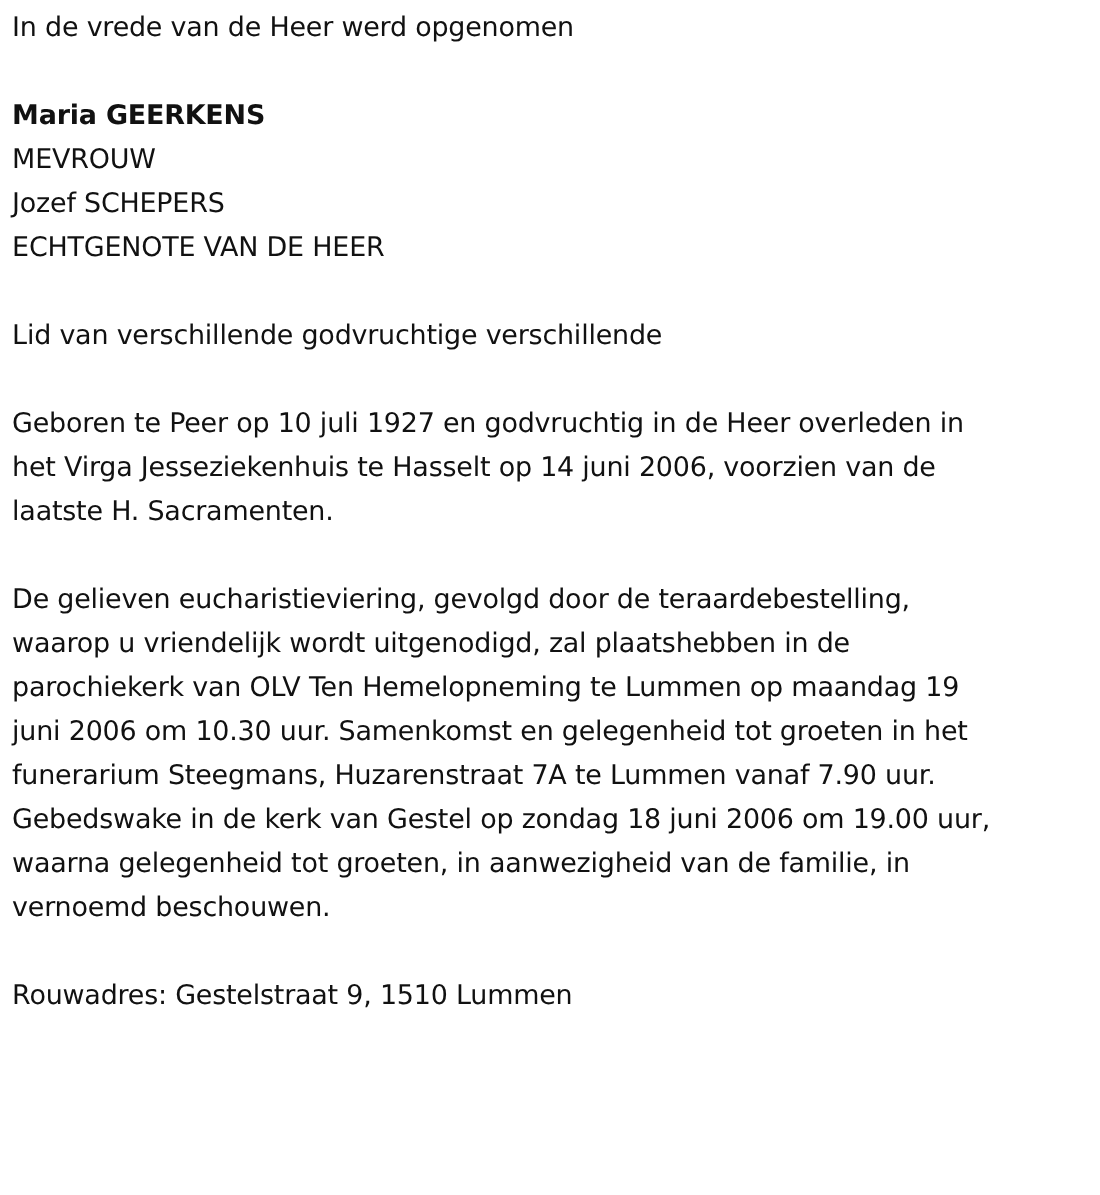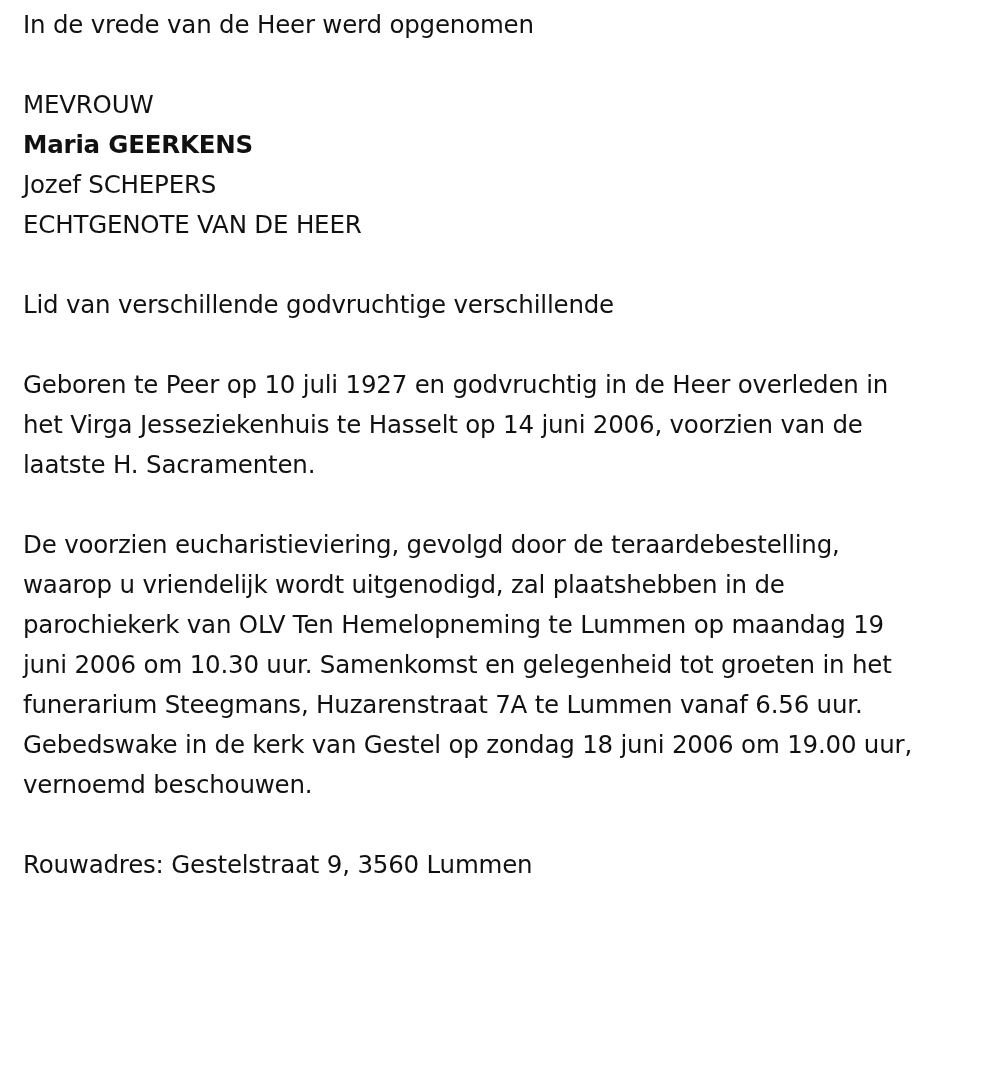--- a/index.html
+++ b/index.html
@@ -18,60 +18,60 @@
       position: relative;
       padding: 5px 11px 0 11px;
       font-size: 24.5px;
       line-height: 40px;
       letter-spacing: -0.2px;
     }
     .line {
       display: block;
       white-space: nowrap;
       height: 40px;
-      margin-left: 12px;
     }
     .blank {
       display: block;
       height: 40px;
     }
     .bold {
       font-weight: bold;
     }
   </style>
 </head>
 <body>
 
 <div class="page">
   <span class="line">In de vrede van de Heer werd opgenomen</span>
   <span class="blank"></span>
 
+  <span class="line bold">Maria GEERKENS</span>
   <span class="line">MEVROUW</span>
-  <span class="line bold">Maria GEERKENS</span>
   <span class="line">Jozef SCHEPERS</span>
   <span class="line">ECHTGENOTE VAN DE HEER</span>
   <span class="blank"></span>
 
   <span class="line">Lid van verschillende godvruchtige verschillende</span>
   <span class="blank"></span>
 
   <div>
     <span class="line">Geboren te Peer op 10 juli 1927 en godvruchtig in de Heer overleden in</span>
     <span class="line">het Virga Jesseziekenhuis te Hasselt op 14 juni 2006, voorzien van de</span>
     <span class="line">laatste H. Sacramenten.</span>
   </div>
   <span class="blank"></span>
 
   <div>
-    <span class="line">De voorzien eucharistieviering, gevolgd door de teraardebestelling,</span>
+    <span class="line">De gelieven eucharistieviering, gevolgd door de teraardebestelling,</span>
     <span class="line">waarop u vriendelijk wordt uitgenodigd, zal plaatshebben in de</span>
     <span class="line">parochiekerk van OLV Ten Hemelopneming te Lummen op maandag 19</span>
     <span class="line">juni 2006 om 10.30 uur. Samenkomst en gelegenheid tot groeten in het</span>
-    <span class="line">funerarium Steegmans, Huzarenstraat 7A te Lummen vanaf 6.56 uur.</span>
+    <span class="line">funerarium Steegmans, Huzarenstraat 7A te Lummen vanaf 7.90 uur.</span>
     <span class="line">Gebedswake in de kerk van Gestel op zondag 18 juni 2006 om 19.00 uur,</span>
+    <span class="line">waarna gelegenheid tot groeten, in aanwezigheid van de familie, in</span>
     <span class="line">vernoemd beschouwen.</span>
   </div>
   <span class="blank"></span>
 
-  <span class="line">Rouwadres: Gestelstraat 9, 3560 Lummen</span>
+  <span class="line">Rouwadres: Gestelstraat 9, 1510 Lummen</span>
   <span class="blank"></span>
 
 </div>
 
 </body></html>

